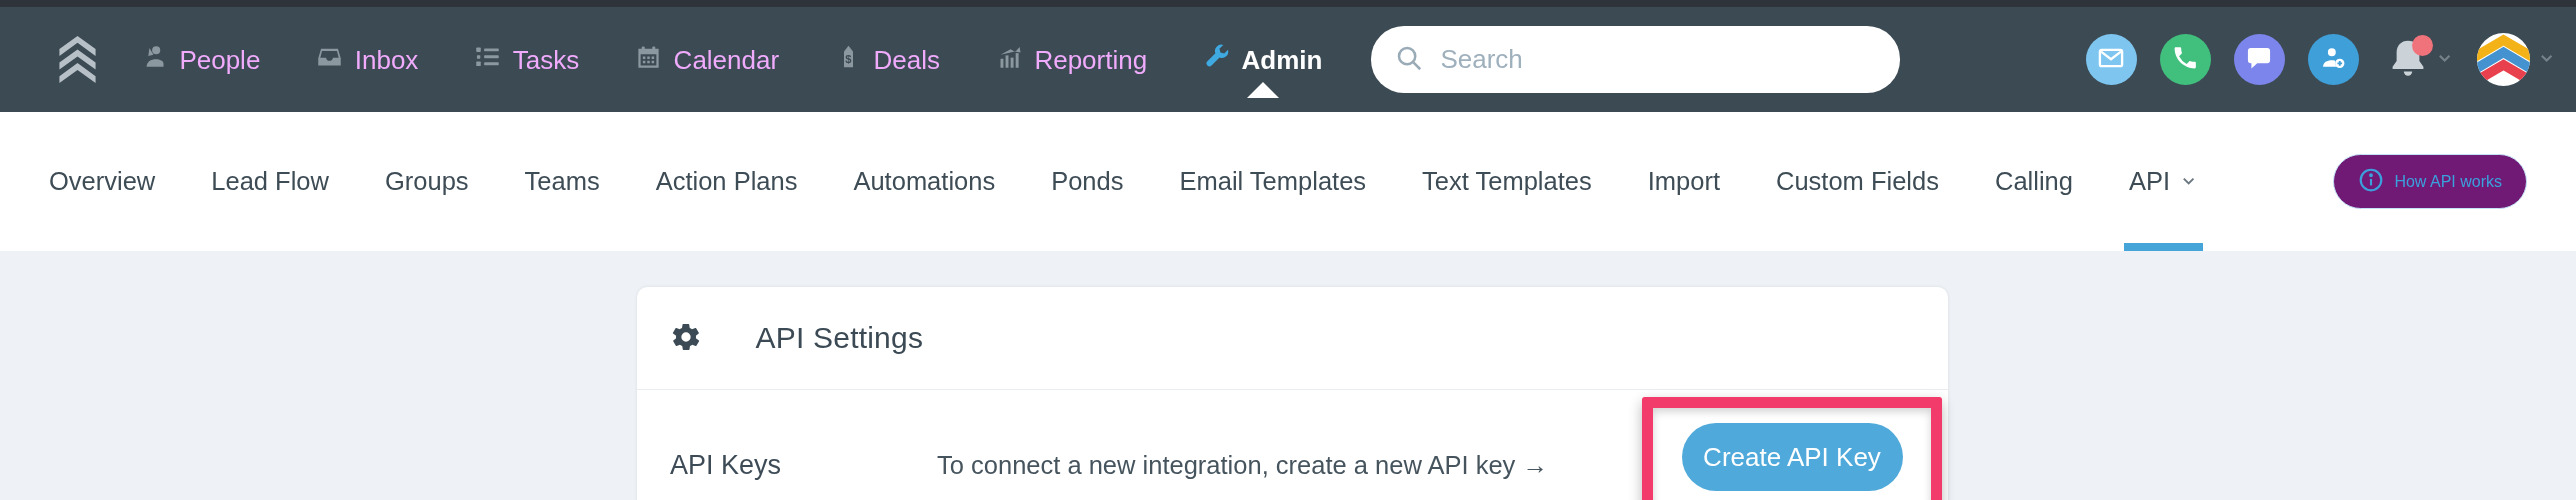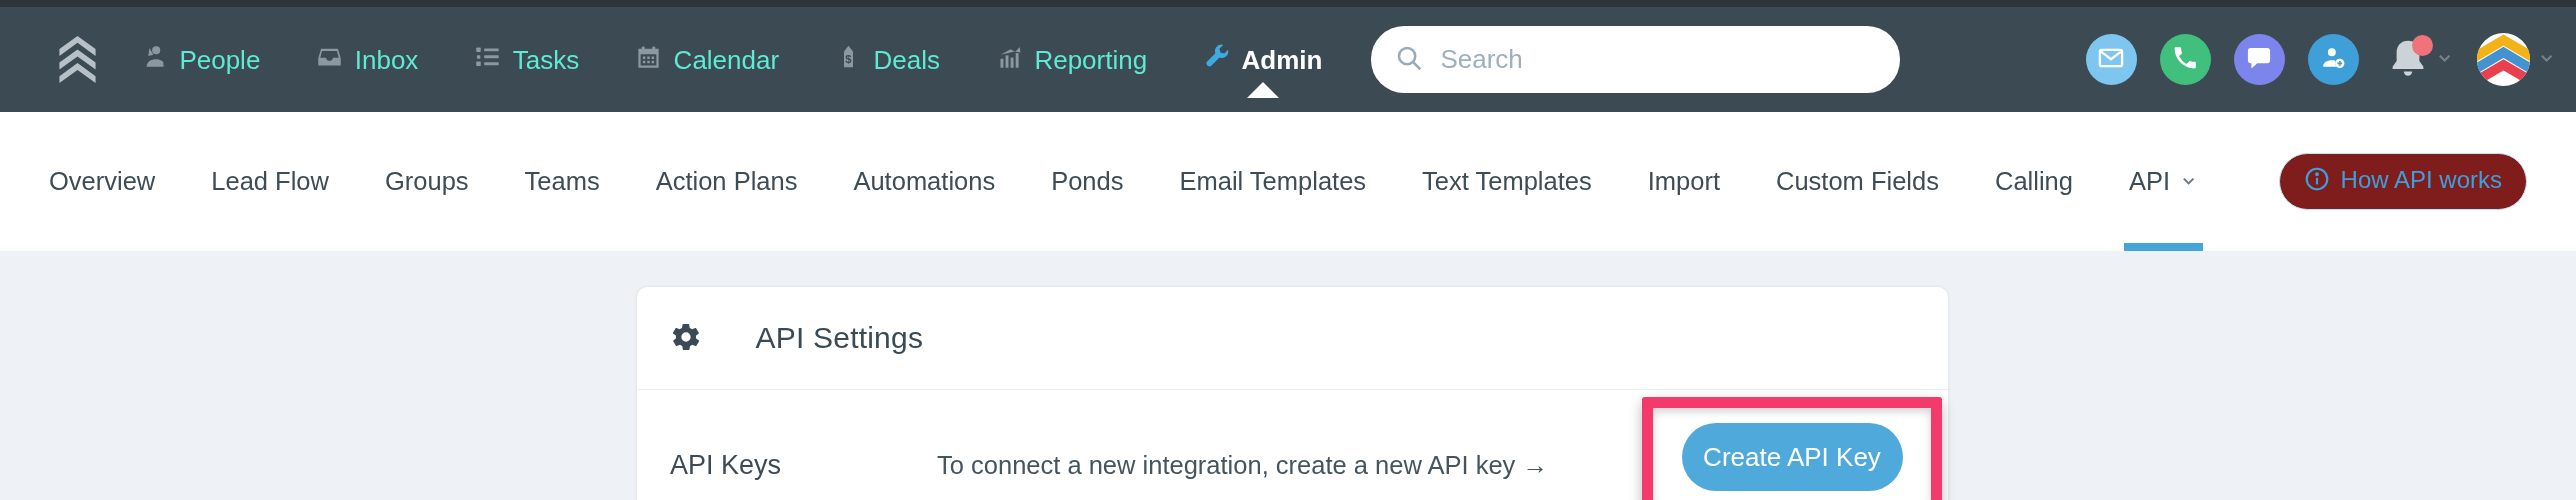--- a/index.html
+++ b/index.html
@@ -17,21 +17,21 @@
   .top-nav {
     position:relative; height:105px; background:#3c4a53;
     display:flex; align-items:center;
   }
   .brand { margin-left:54px; flex:0 0 auto; cursor:pointer; }
   .brand svg { width:47px; height:47px; display:block; fill:#b7c0c6; }
 
   .nav-items { display:flex; align-items:center; gap:56px; margin-left:40px; }
   .nav-item {
     display:flex; align-items:center; gap:11.4px;
-    color:#5eead4; font-size:26px; cursor:pointer; white-space:nowrap;
+    color:#f0abfc; font-size:26px; cursor:pointer; white-space:nowrap;
     position:relative; line-height:32px;
   }
   .nav-item svg { width:27px; height:27px; fill:#8c98a0; flex:0 0 auto; }
   .nav-item.active { color:#ffffff; font-weight:700; }
   .nav-item.active svg.wrench-svg { fill:#3fa9e1; }
   .nav-pointer {
     position:absolute; left:50%; transform:translateX(-50%); bottom:-21px;
     width:0; height:0;
     border-left:16.7px solid transparent; border-right:16.7px solid transparent;
     border-bottom:16px solid #ffffff;
@@ -88,23 +88,23 @@
     height:100%; display:flex; align-items:center; gap:8.8px;
     font-size:25.5px; color:#3e4c56; position:relative; cursor:pointer; white-space:nowrap;
   }
   .tab.active::after {
     content:""; position:absolute; left:-5.3px; right:-5.3px; bottom:0;
     height:8px; background:#45a5d8;
   }
   .tab .tab-chev svg { width:19.3px; height:19.3px; stroke:#6b7780; fill:none; stroke-width:2.4; margin-top:3.5px; }
 
   .help-pill {
-    margin-left:auto; display:flex; gap:10.5px;
+    margin-left:auto; display:flex; align-items:center; gap:10.5px;
     border:1.8px solid #c3e2f6; color:#3ba1dd; border-radius:877px;
-    padding:11.4px 24px; font-size:24px; background:#7f1d1d; cursor:pointer; white-space:nowrap;
+    padding:11.4px 24px; font-size:16px; background:#701a75; cursor:pointer; white-space:nowrap;
   }
   .help-pill svg { width:26px; height:26px; stroke:#3ba1dd; fill:none; stroke-width:2; }
 
   
   .content { position:relative; height:269px; background:#eef1f5; overflow:hidden; }
 
   .card {
     position:absolute; left:637px; top:36px; width:1311px; height:457px;
     background:#ffffff; border-radius:10.5px;
     box-shadow:0 0.9px 3.5px rgba(40,55,70,0.10);

